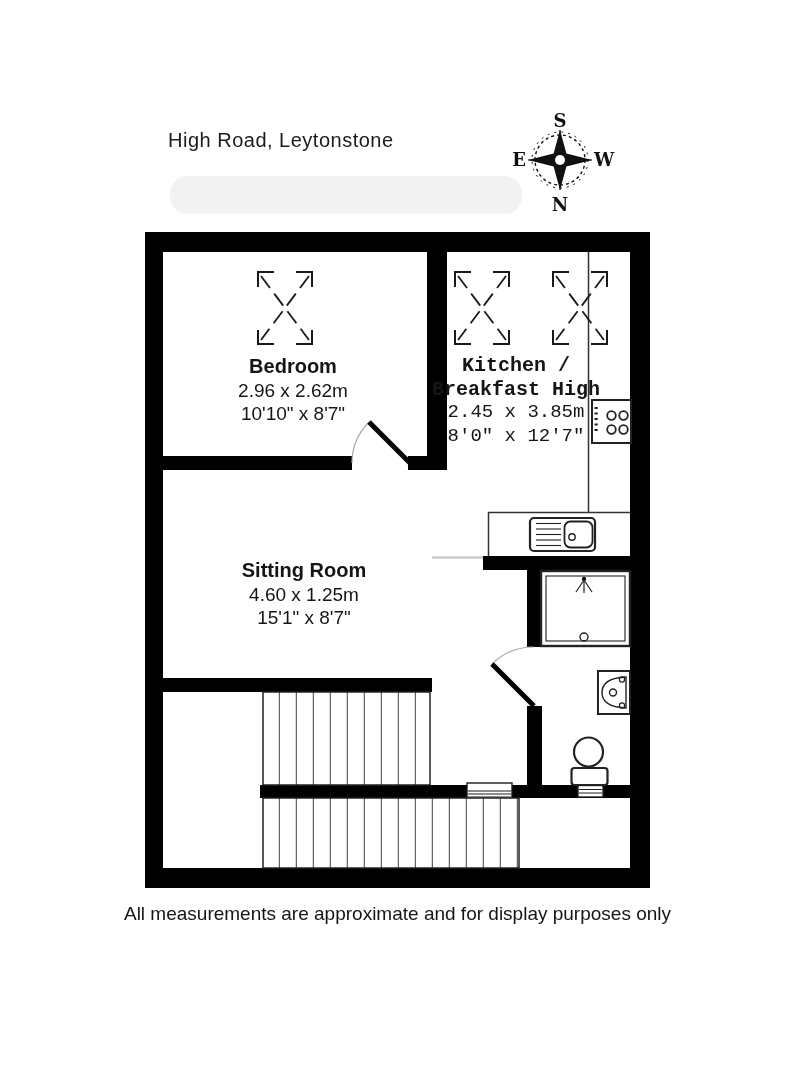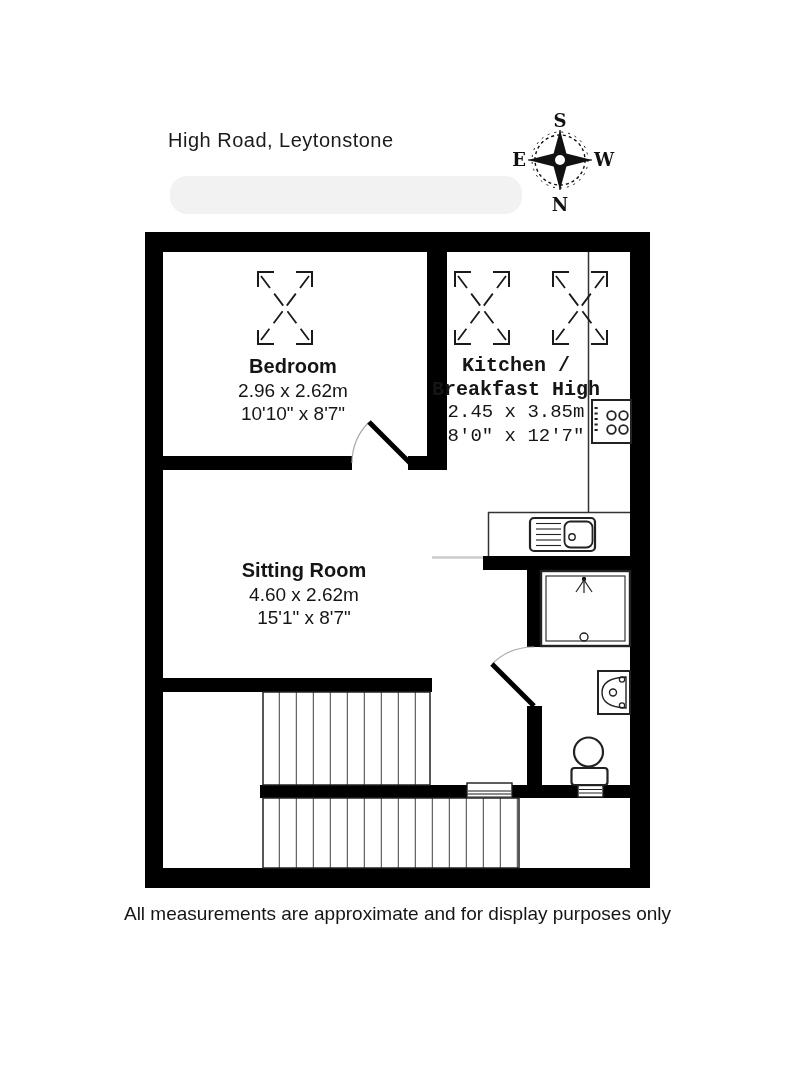--- a/index.html
+++ b/index.html
@@ -188,19 +188,19 @@
 
   <div class="abs room-label" style="left:516px;top:354px;font-family:Liberation Mono, monospace;">
     <div class="rname">Kitchen /</div>
     <div class="rname">Breakfast High</div>
     <div>2.45 x 3.85m</div>
     <div>8'0" x 12'7"</div>
   </div>
 
   <div class="abs room-label" style="left:304px;top:537px;margin-top:22px;">
     <div class="rname">Sitting Room</div>
-    <div>4.60 x 2.62m</div>
+    <div>4.60 x 1.25m</div>
     <div>15'1" x 8'7"</div>
   </div>
 
   <div id="caption" class="abs">All measurements are approximate and for display purposes only</div>
 
 </div>
 
 </body></html>

